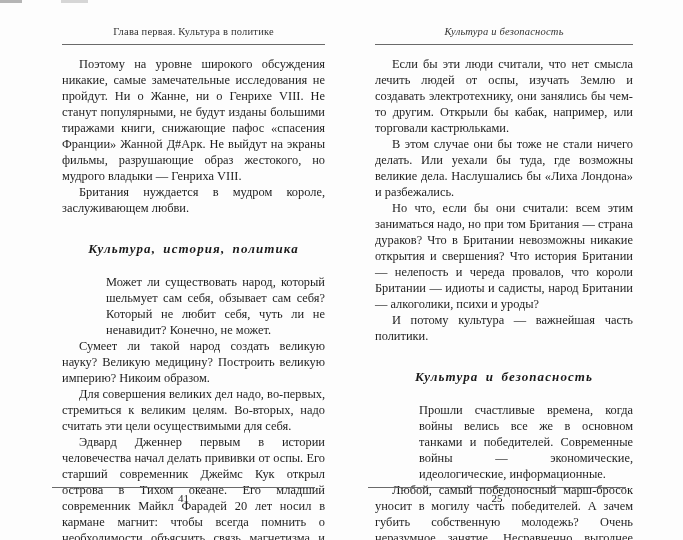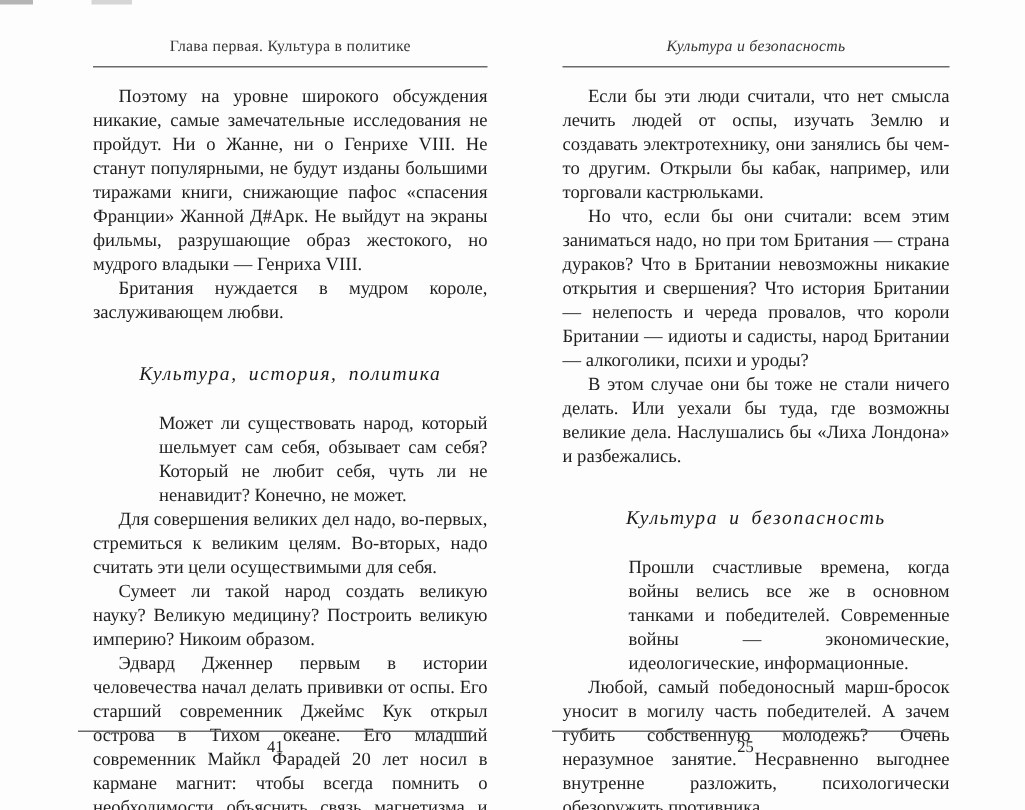--- a/index.html
+++ b/index.html
@@ -63,21 +63,21 @@
     margin: 0;
     text-indent: 17px;
   }
   .page-body p.flush { text-indent: 0; margin-left: 44px; }
 
   .section-heading {
     margin: 25px 0 17px 0;
     text-align: center;
     font-size: 13px;
     line-height: 16px;
-    font-weight: normal;
+    font-weight: bold;
     font-style: italic;
     letter-spacing: 1.1px;
     word-spacing: 3px;
     color: #1a1a1a;
   }
 
   .page-footer {
     position: absolute;
     top: 487px;
     left: 0;
@@ -111,41 +111,42 @@
       <hr class="rh-rule">
     </div>
 
     <div class="page-body">
       <p>Поэтому на уровне широкого обсуждения никакие, самые замечательные исследования не пройдут. Ни о Жанне, ни о Генрихе VIII. Не станут популярными, не будут изданы большими тиражами книги, снижающие пафос «спасения Франции» Жанной Д#Арк. Не выйдут на экраны фильмы, разрушающие образ жестокого, но мудрого владыки — Генриха VIII.</p>
       <p>Британия нуждается в мудром короле, заслуживающем любви.</p>
 
       <div class="section-heading">Культура, история, политика</div>
 
       <p class="flush">Может ли существовать народ, который шельмует сам себя, обзывает сам себя? Который не любит себя, чуть ли не ненавидит? Конечно, не может.</p>
+      <p>Сумеет ли такой народ создать великую науку? Великую медицину? Построить великую империю? Никоим образом.</p>
       <p>Для совершения великих дел надо, во-первых, стремиться к великим целям. Во-вторых, надо считать эти цели осуществимыми для себя.</p>
-      <p>Сумеет ли такой народ создать великую науку? Великую медицину? Построить великую империю? Никоим образом.</p>
       <p>Эдвард Дженнер первым в истории человечества начал делать прививки от оспы. Его старший современник Джеймс Кук открыл острова в Тихом океане. Его младший современник Майкл Фарадей 20 лет носил в кармане магнит: чтобы всегда помнить о необходимости объяснить связь магнетизма и электричества.</p>
     </div>
 
     <div class="page-footer">
       <hr class="footer-rule">
       <div class="page-number">41</div>
     </div>
   </div>
 
   <div class="page right">
     <div class="running-head">
       <div class="rh-title">Культура и безопасность</div>
       <hr class="rh-rule">
     </div>
 
     <div class="page-body">
       <p>Если бы эти люди считали, что нет смысла лечить людей от оспы, изучать Землю и создавать электротехнику, они занялись бы чем-то другим. Открыли бы кабак, например, или торговали кастрюльками.</p>
+      <p>В этом случае они бы тоже не стали ничего делать. Или уехали бы туда, где возможны великие дела. Наслушались бы «Лиха Лондона» и разбежались.</p>
       <p>Но что, если бы они считали: всем этим заниматься надо, но при том Британия — страна дураков? Что в Британии невозможны никакие открытия и свершения? Что история Британии — нелепость и череда провалов, что короли Британии — идиоты и садисты, народ Британии — алкоголики, психи и уроды?</p>
-      <p>В этом случае они бы тоже не стали ничего делать. Или уехали бы туда, где возможны великие дела. Наслушались бы «Лиха Лондона» и разбежались.</p>
+      <p>И потому культура — важнейшая часть политики.</p>
 
       <div class="section-heading">Культура и безопасность</div>
 
       <p class="flush">Прошли счастливые времена, когда войны велись все же в основном танками и победителей. Современные войны — экономические, идеологические, информационные.</p>
       <p>Любой, самый победоносный марш-бросок уносит в могилу часть победителей. А зачем губить собственную молодежь? Очень неразумное занятие. Несравненно выгоднее внутренне разложить, психологически обезоружить противника.</p>
 
     </div>
 
     <div class="page-footer">
       <hr class="footer-rule">

